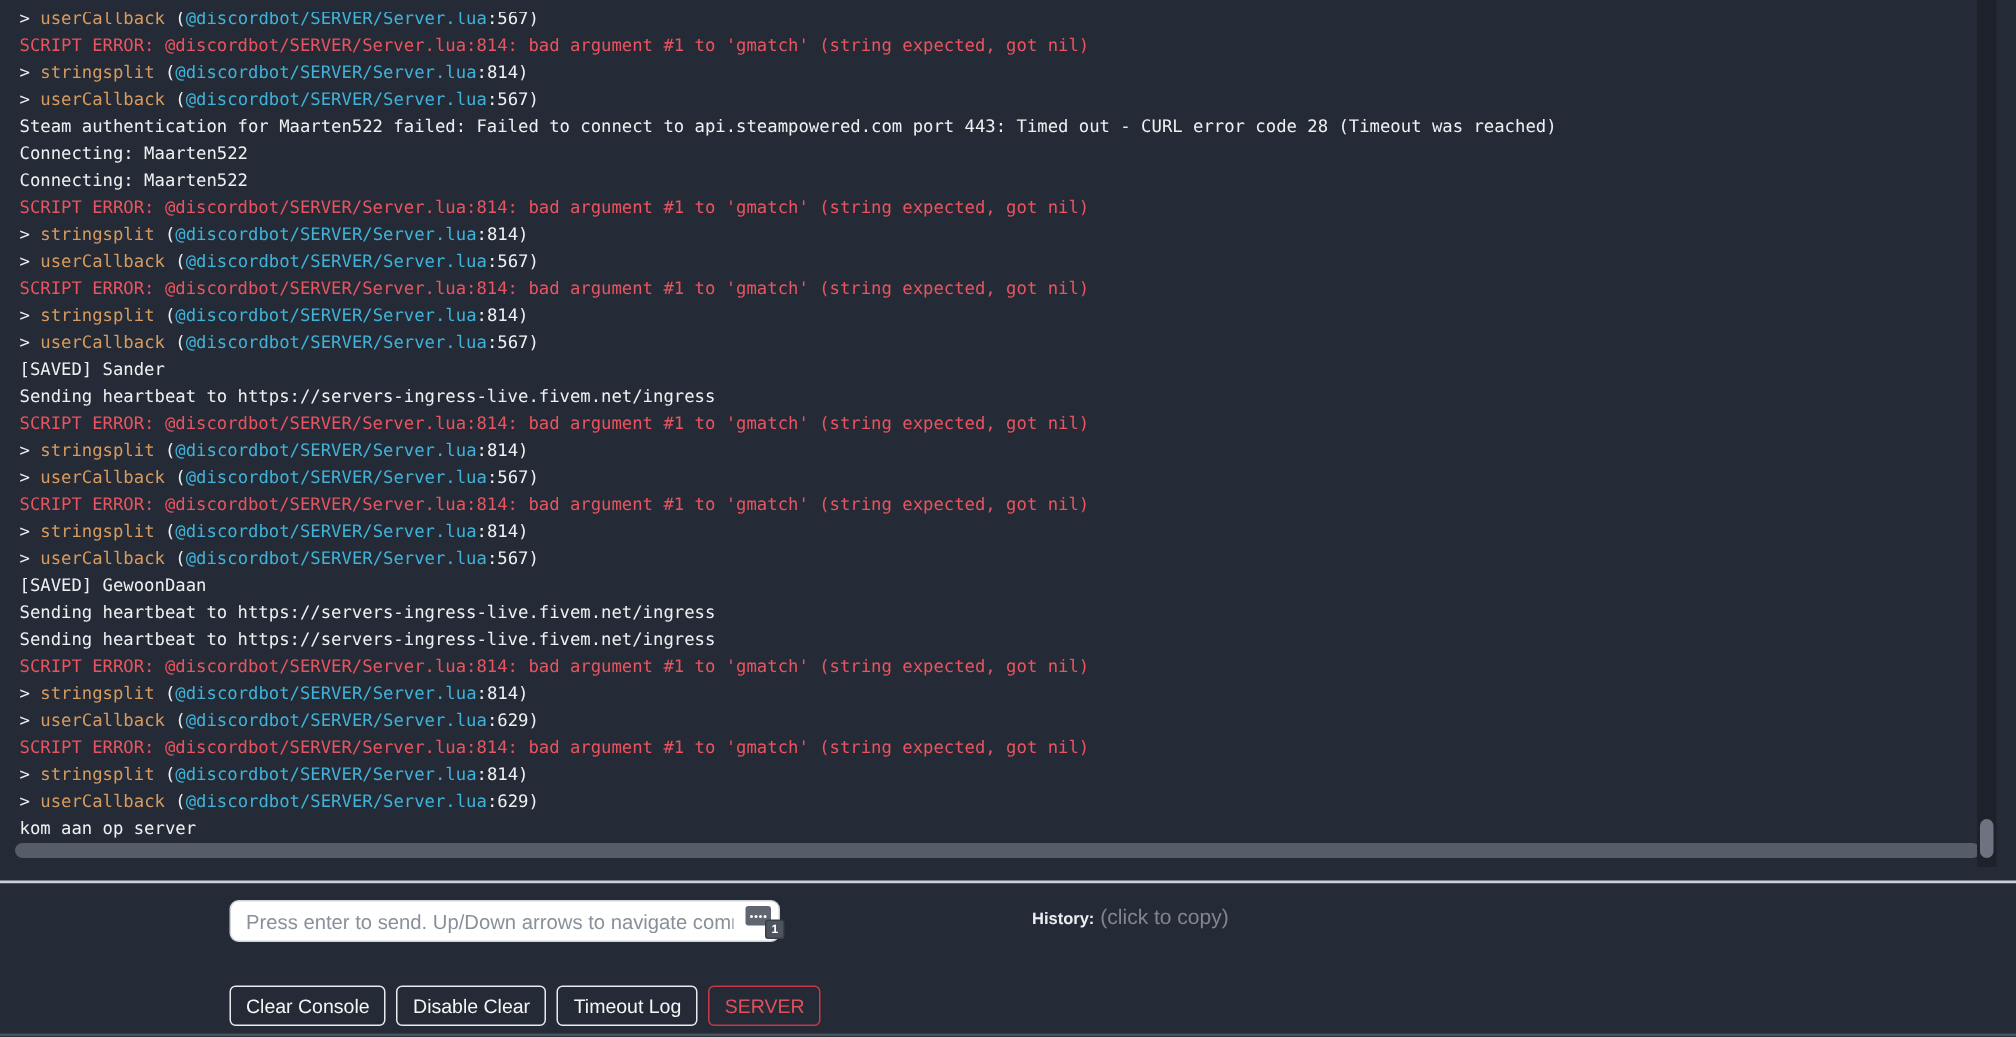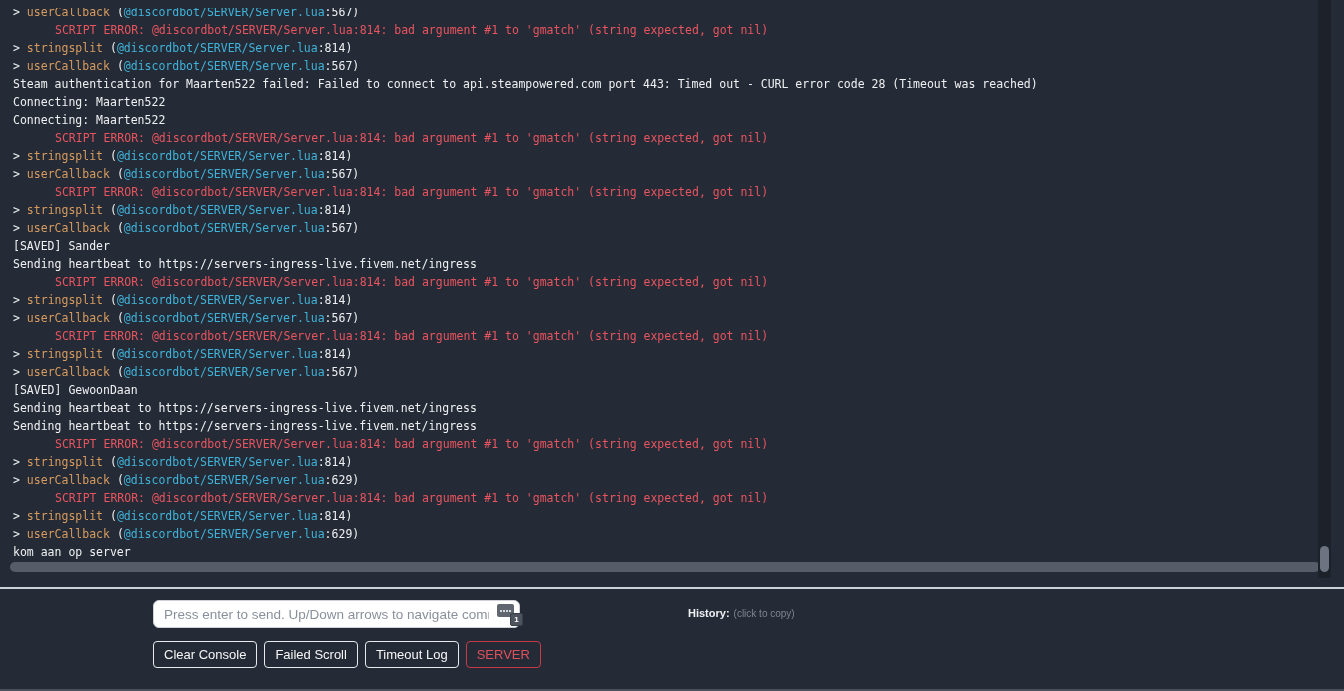--- a/index.html
+++ b/index.html
@@ -8,21 +8,21 @@
 
   
   .console{position:absolute;top:0;left:0;width:1344px;height:589px;
            background:#252b36;overflow:hidden;}
   .log{padding:3px 0 0 13px;
        font-family:"DejaVu Sans Mono",monospace;
        font-size:11.5px;line-height:18px;white-space:pre;}
   .top-clip{position:absolute;top:0;left:0;width:1344px;height:8px;
             background:#252b36;z-index:3;}
   .s-t{color:#eef0f2;}
-  .s-e{color:#e8545f;margin-left:42px;}
+  .s-e{color:#e8545f;}
   .s-f{color:#d79b5f;}
   .s-p{color:#3fb3da;text-align:right;}
 
   
   .hscroll{position:absolute;left:0;top:561px;width:1344px;height:12px;}
   .hthumb{position:absolute;left:10px;top:1px;width:1310px;height:10px;
           background:#565d68;border-radius:5px;}
   .vtrack{position:absolute;top:0;left:1318px;width:13px;height:578px;
           background:#1d222a;z-index:4;}
   .vthumb{position:absolute;left:2px;top:546px;width:9px;height:26px;
@@ -49,23 +49,23 @@
             background:#5f6670;border-radius:2px;display:flex;
             align-items:center;justify-content:center;gap:1px;}
   .ime-main i{width:2px;height:2px;background:#fff;border-radius:50%;display:block;}
   .ime-badge{position:absolute;right:0;bottom:2px;width:11px;height:11px;
              background:#4e545e;border:1px solid #3a404a;border-radius:2px;
              color:#fff;font-size:8px;font-weight:bold;line-height:11px;
              text-align:center;}
 
   .history{position:absolute;left:688px;top:14px;white-space:nowrap;}
   .history .lbl{color:#edeff2;font-weight:bold;font-size:11px;}
-  .history .hint{color:#80858e;font-size:10px;margin-left:4px;}
+  .history .hint{color:#80858e;font-size:14px;margin-left:4px;}
 
-  .btn-row{position:absolute;left:153px;top:52px;display:flex;gap:7px;}
+  .btn-row{position:absolute;left:153px;top:68px;display:flex;gap:7px;}
   .btn{height:27px;padding:0 10px;background:transparent;
        border:1px solid #e8eaed;border-radius:4px;color:#f5f6f7;
        font-family:"Liberation Sans",sans-serif;font-size:13px;cursor:pointer;}
   .btn.restart{border-color:#c63a47;color:#e0505c;}
 </style>
 </head>
 <body>
 
 <div class="console">
   <div class="log" id="console-log"><div class="line"><span class="s-t">&gt; </span><span class="s-f">userCallback</span><span class="s-t"> (</span><span class="s-p">@discordbot/SERVER/Server.lua</span><span class="s-t">:567)</span></div><div class="line"><span class="s-e">SCRIPT ERROR: @discordbot/SERVER/Server.lua:814: bad argument #1 to 'gmatch' (string expected, got nil)</span></div><div class="line"><span class="s-t">&gt; </span><span class="s-f">stringsplit</span><span class="s-t"> (</span><span class="s-p">@discordbot/SERVER/Server.lua</span><span class="s-t">:814)</span></div><div class="line"><span class="s-t">&gt; </span><span class="s-f">userCallback</span><span class="s-t"> (</span><span class="s-p">@discordbot/SERVER/Server.lua</span><span class="s-t">:567)</span></div><div class="line"><span class="s-t">Steam authentication for Maarten522 failed: Failed to connect to api.steampowered.com port 443: Timed out - CURL error code 28 (Timeout was reached)</span></div><div class="line"><span class="s-t">Connecting: Maarten522</span></div><div class="line"><span class="s-t">Connecting: Maarten522</span></div><div class="line"><span class="s-e">SCRIPT ERROR: @discordbot/SERVER/Server.lua:814: bad argument #1 to 'gmatch' (string expected, got nil)</span></div><div class="line"><span class="s-t">&gt; </span><span class="s-f">stringsplit</span><span class="s-t"> (</span><span class="s-p">@discordbot/SERVER/Server.lua</span><span class="s-t">:814)</span></div><div class="line"><span class="s-t">&gt; </span><span class="s-f">userCallback</span><span class="s-t"> (</span><span class="s-p">@discordbot/SERVER/Server.lua</span><span class="s-t">:567)</span></div><div class="line"><span class="s-e">SCRIPT ERROR: @discordbot/SERVER/Server.lua:814: bad argument #1 to 'gmatch' (string expected, got nil)</span></div><div class="line"><span class="s-t">&gt; </span><span class="s-f">stringsplit</span><span class="s-t"> (</span><span class="s-p">@discordbot/SERVER/Server.lua</span><span class="s-t">:814)</span></div><div class="line"><span class="s-t">&gt; </span><span class="s-f">userCallback</span><span class="s-t"> (</span><span class="s-p">@discordbot/SERVER/Server.lua</span><span class="s-t">:567)</span></div><div class="line"><span class="s-t">[SAVED] Sander</span></div><div class="line"><span class="s-t">Sending heartbeat to https://servers-ingress-live.fivem.net/ingress</span></div><div class="line"><span class="s-e">SCRIPT ERROR: @discordbot/SERVER/Server.lua:814: bad argument #1 to 'gmatch' (string expected, got nil)</span></div><div class="line"><span class="s-t">&gt; </span><span class="s-f">stringsplit</span><span class="s-t"> (</span><span class="s-p">@discordbot/SERVER/Server.lua</span><span class="s-t">:814)</span></div><div class="line"><span class="s-t">&gt; </span><span class="s-f">userCallback</span><span class="s-t"> (</span><span class="s-p">@discordbot/SERVER/Server.lua</span><span class="s-t">:567)</span></div><div class="line"><span class="s-e">SCRIPT ERROR: @discordbot/SERVER/Server.lua:814: bad argument #1 to 'gmatch' (string expected, got nil)</span></div><div class="line"><span class="s-t">&gt; </span><span class="s-f">stringsplit</span><span class="s-t"> (</span><span class="s-p">@discordbot/SERVER/Server.lua</span><span class="s-t">:814)</span></div><div class="line"><span class="s-t">&gt; </span><span class="s-f">userCallback</span><span class="s-t"> (</span><span class="s-p">@discordbot/SERVER/Server.lua</span><span class="s-t">:567)</span></div><div class="line"><span class="s-t">[SAVED] GewoonDaan</span></div><div class="line"><span class="s-t">Sending heartbeat to https://servers-ingress-live.fivem.net/ingress</span></div><div class="line"><span class="s-t">Sending heartbeat to https://servers-ingress-live.fivem.net/ingress</span></div><div class="line"><span class="s-e">SCRIPT ERROR: @discordbot/SERVER/Server.lua:814: bad argument #1 to 'gmatch' (string expected, got nil)</span></div><div class="line"><span class="s-t">&gt; </span><span class="s-f">stringsplit</span><span class="s-t"> (</span><span class="s-p">@discordbot/SERVER/Server.lua</span><span class="s-t">:814)</span></div><div class="line"><span class="s-t">&gt; </span><span class="s-f">userCallback</span><span class="s-t"> (</span><span class="s-p">@discordbot/SERVER/Server.lua</span><span class="s-t">:629)</span></div><div class="line"><span class="s-e">SCRIPT ERROR: @discordbot/SERVER/Server.lua:814: bad argument #1 to 'gmatch' (string expected, got nil)</span></div><div class="line"><span class="s-t">&gt; </span><span class="s-f">stringsplit</span><span class="s-t"> (</span><span class="s-p">@discordbot/SERVER/Server.lua</span><span class="s-t">:814)</span></div><div class="line"><span class="s-t">&gt; </span><span class="s-f">userCallback</span><span class="s-t"> (</span><span class="s-p">@discordbot/SERVER/Server.lua</span><span class="s-t">:629)</span></div><div class="line"><span class="s-t">kom aan op server</span></div></div>
@@ -93,19 +93,19 @@
       <div class="ime-badge">1</div>
     </div>
   </div>
 
   <div class="history">
     <span class="lbl">History:</span><span class="hint">(click to copy)</span>
   </div>
 
   <div class="btn-row">
     <button class="btn">Clear Console</button>
-    <button class="btn">Failed Scroll</button>
+    <button class="btn">Disable Clear</button>
     <button class="btn">Timeout Log</button>
     <button class="btn restart">SERVER</button>
   </div>
 </div>
 
 <div class="bottom-edge"></div>
 
 </body></html>

